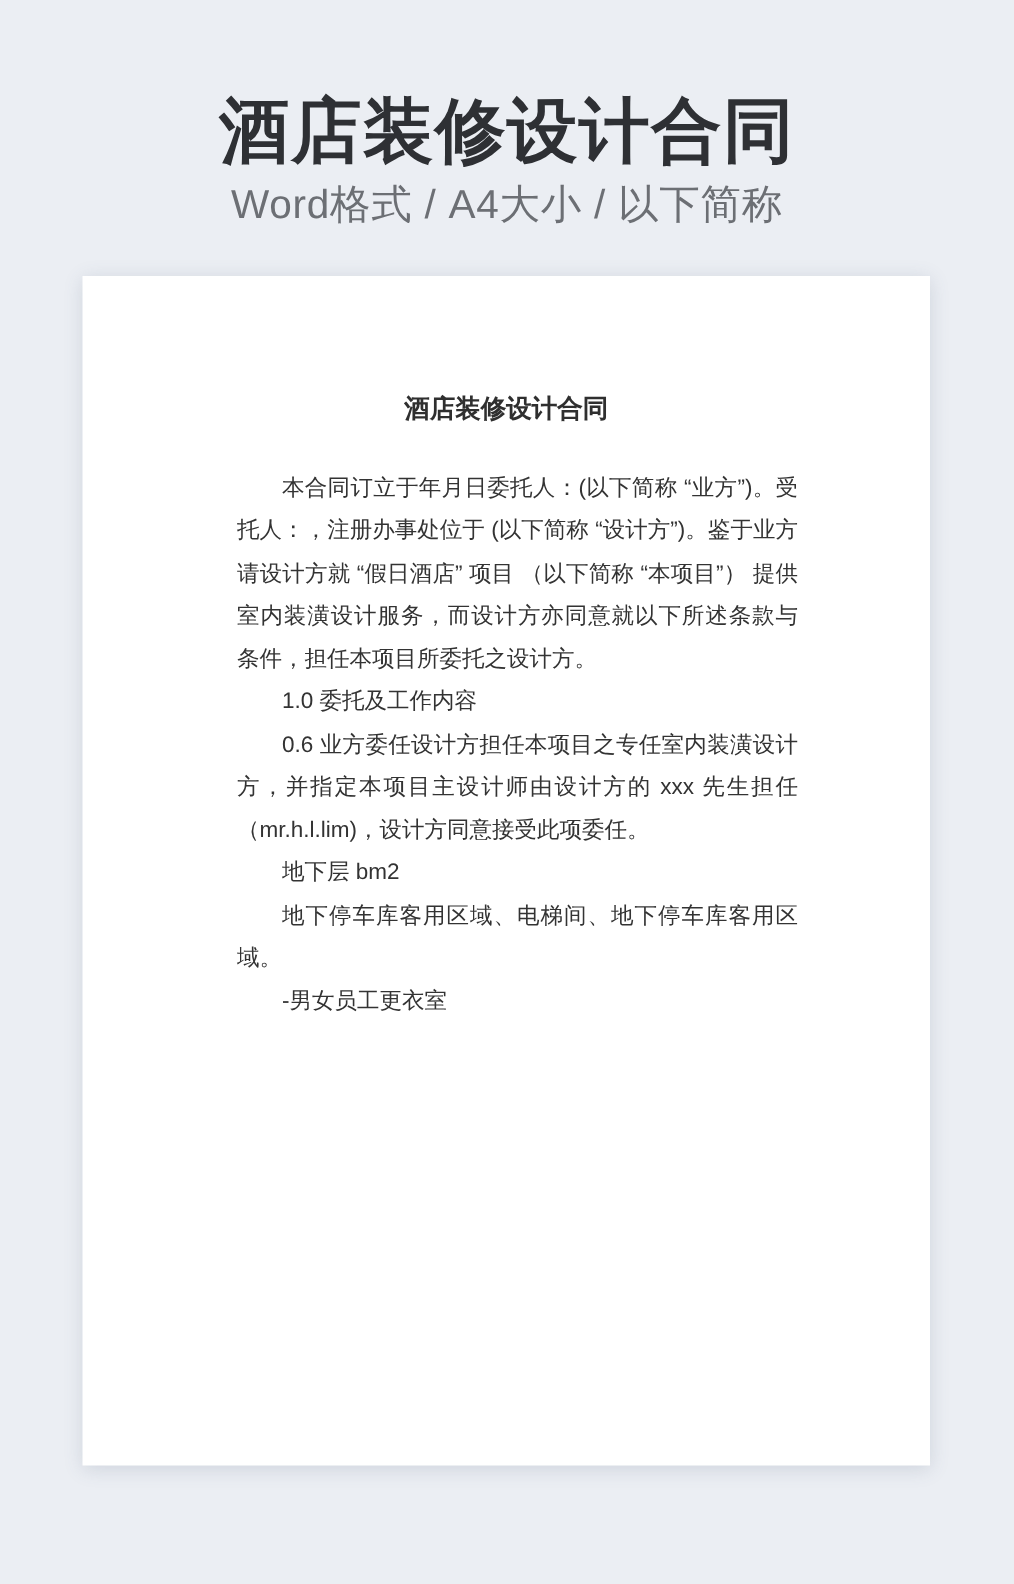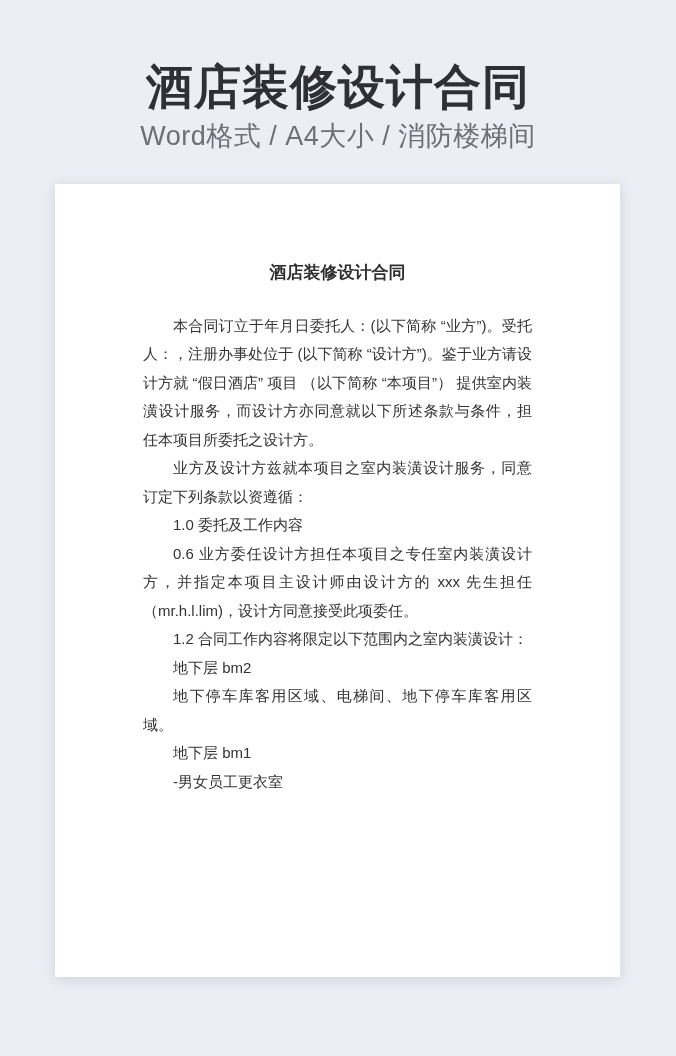--- a/index.html
+++ b/index.html
@@ -55,40 +55,38 @@
     font-weight: 700;
     line-height: 1.5;
     text-align: center;
     color: #2f2f2f;
   }
   .doc-text {
     font-size: 15px;
     line-height: 28.5px;
     color: #333333;
     text-align: justify;
+    margin-left: 15px;
   }
   .doc-text p {
     margin: 0;
     text-indent: 2em;
   }
 </style>
 </head>
 <body>
 
 <div class="hero">
   <h1 class="hero-title">酒店装修设计合同</h1>
-  <p class="hero-subtitle">Word格式 / A4大小 / 消防楼梯间</p>
+  <p class="hero-subtitle">Word格式 / A4大小 / 以下简称</p>
 </div>
 
 <div class="sheet">
   <h2 class="doc-title">酒店装修设计合同</h2>
   <div class="doc-text">
     <p>本合同订立于年月日委托人：(以下简称 “业方”)。受托人：，注册办事处位于 (以下简称 “设计方”)。鉴于业方请设计方就 “假日酒店” 项目 （以下简称 “本项目”） 提供室内装潢设计服务，而设计方亦同意就以下所述条款与条件，担任本项目所委托之设计方。</p>
-    <p>业方及设计方兹就本项目之室内装潢设计服务，同意订定下列条款以资遵循：</p>
     <p>1.0 委托及工作内容</p>
     <p>0.6 业方委任设计方担任本项目之专任室内装潢设计方，并指定本项目主设计师由设计方的 xxx 先生担任（mr.h.l.lim)，设计方同意接受此项委任。</p>
-    <p>1.2 合同工作内容将限定以下范围内之室内装潢设计：</p>
     <p>地下层 bm2</p>
     <p>地下停车库客用区域、电梯间、地下停车库客用区域。</p>
-    <p>地下层 bm1</p>
     <p>-男女员工更衣室</p>
   </div>
 </div>
 
 </body></html>

